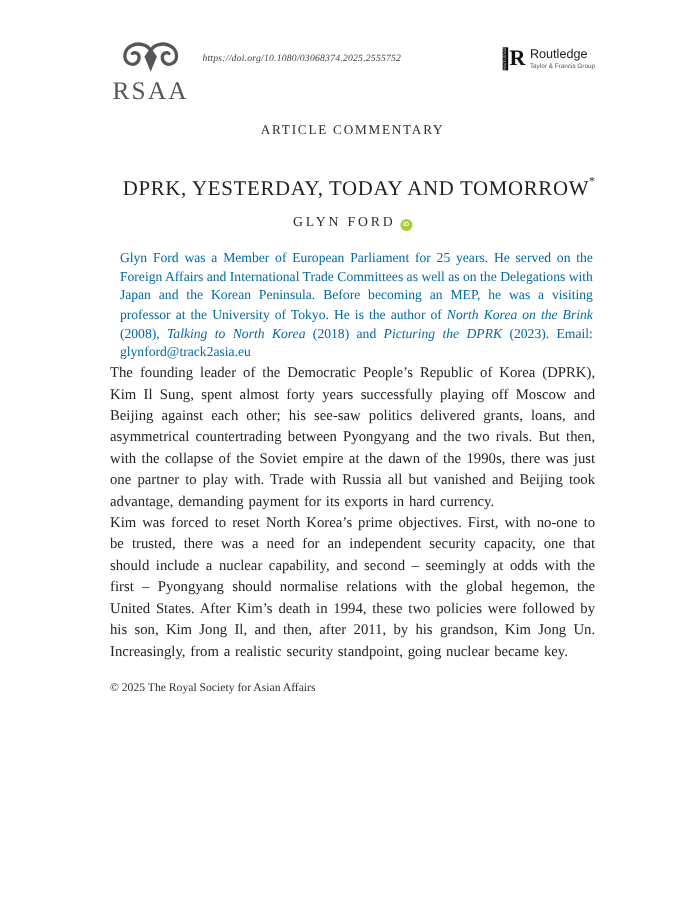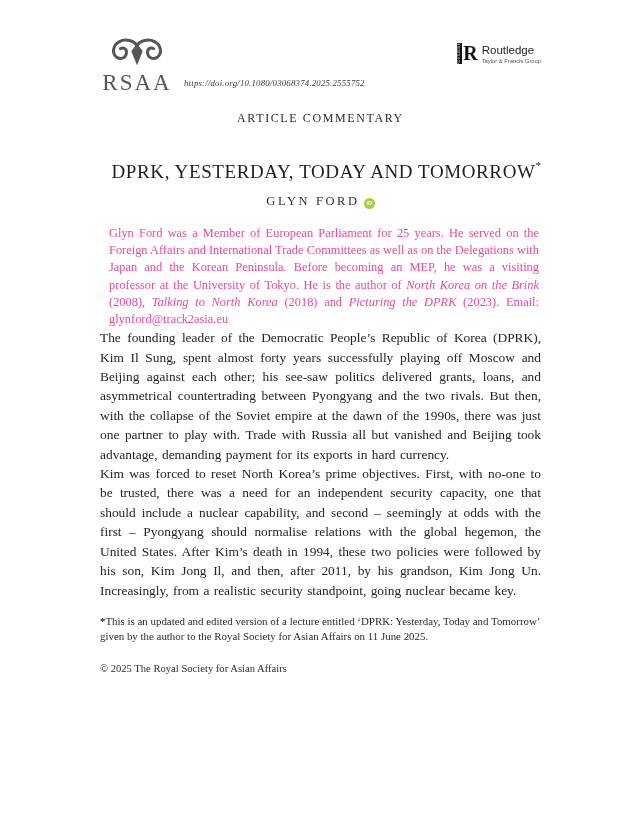--- a/index.html
+++ b/index.html
@@ -24,21 +24,21 @@
   .rsaa-word {
     font-family: "Liberation Serif", serif;
     font-size: 23px; letter-spacing: 2px; line-height: 1;
     color: #55565a; margin-top: 3px;
   }
   .jinfo { margin-left: 10px; padding-top: 6px; flex: 1 1 auto; }
   .jname, .jdoi {
     font-style: italic; font-size: 8.8px; line-height: 1.9;
     color: #3a3a3a; letter-spacing: 0.2px;
   }
-  .jdoi { cursor: pointer; margin-top: 31px; }
+  .jdoi { cursor: pointer; }
   .routledge { flex: 0 0 auto; display: flex; align-items: flex-start; padding-top: 5px; }
   .r-bar {
     width: 5px; height: 21px; background: #111; margin-right: 1.5px;
     display: flex; align-items: center; justify-content: center; overflow: hidden;
   }
   .r-bar span {
     color: #fff; font-family: "Liberation Sans", sans-serif;
     font-size: 3px; letter-spacing: 0.3px;
     writing-mode: vertical-rl; transform: rotate(180deg);
   }
@@ -76,21 +76,21 @@
     background: #a6ce39; color: #ffffff; text-align: center;
     font-family: "Liberation Sans", sans-serif; font-size: 5.5px; font-weight: bold;
     line-height: 11px; letter-spacing: 0; vertical-align: 0px; margin-left: 4px;
     cursor: pointer;
   }
 
   
   .bio {
     margin: 16px 2px 0 9px;
     font-size: 12.4px; line-height: 17.2px;
-    text-align: justify; color: #ec4899;
+    text-align: justify; color: #0369a1;
   }
   .bio i { font-style: italic; }
   .email { cursor: pointer; }
 
   
   .section-heading {
     margin-top: 39px;
     font-family: "Liberation Sans", sans-serif;
     font-weight: bold; font-size: 15.5px; color: #141414;
   }
@@ -152,17 +152,16 @@
   </div>
 
   <div class="bio"><span>Glyn Ford was a Member of European Parliament for 25 years. He served on the Foreign Affairs and International Trade Committees as well as on the Delegations with Japan and the Korean Peninsula. Before becoming an MEP, he was a visiting professor at the University of Tokyo. He is the author of </span><i>North Korea on the Brink</i><span> (2008), </span><i>Talking to North Korea</i><span> (2018) and </span><i>Picturing the DPRK</i><span> (2023). Email: </span><span class="email">glynford@track2asia.eu</span></div>
 
 
   <div class="body-copy">
     <p>The founding leader of the Democratic People’s Republic of Korea (DPRK), Kim Il Sung, spent almost forty years successfully playing off Moscow and Beijing against each other; his see-saw politics delivered grants, loans, and asymmetrical countertrading between Pyongyang and the two rivals. But then, with the collapse of the Soviet empire at the dawn of the 1990s, there was just one partner to play with. Trade with Russia all but vanished and Beijing took advantage, demanding payment for its exports in hard currency.</p>
     <p>Kim was forced to reset North Korea’s prime objectives. First, with no-one to be trusted, there was a need for an independent security capacity, one that should include a nuclear capability, and second – seemingly at odds with the first – Pyongyang should normalise relations with the global hegemon, the United States. After Kim’s death in 1994, these two policies were followed by his son, Kim Jong Il, and then, after 2011, by his grandson, Kim Jong Un. Increasingly, from a realistic security standpoint, going nuclear became key.</p>
   </div>
 
-  <div class="footnote"><span class="fn-marker">*</span><span>This is an updated and edited version of a lecture entitled ‘DPRK: Yesterday, Today and Tomorrow’ given by the author to the Royal Society for Asian Affairs on 11 June 2025.</span></div>
 
   <div class="copyright">© 2025 The Royal Society for Asian Affairs</div>
 
 </div>
 
 </body></html>

